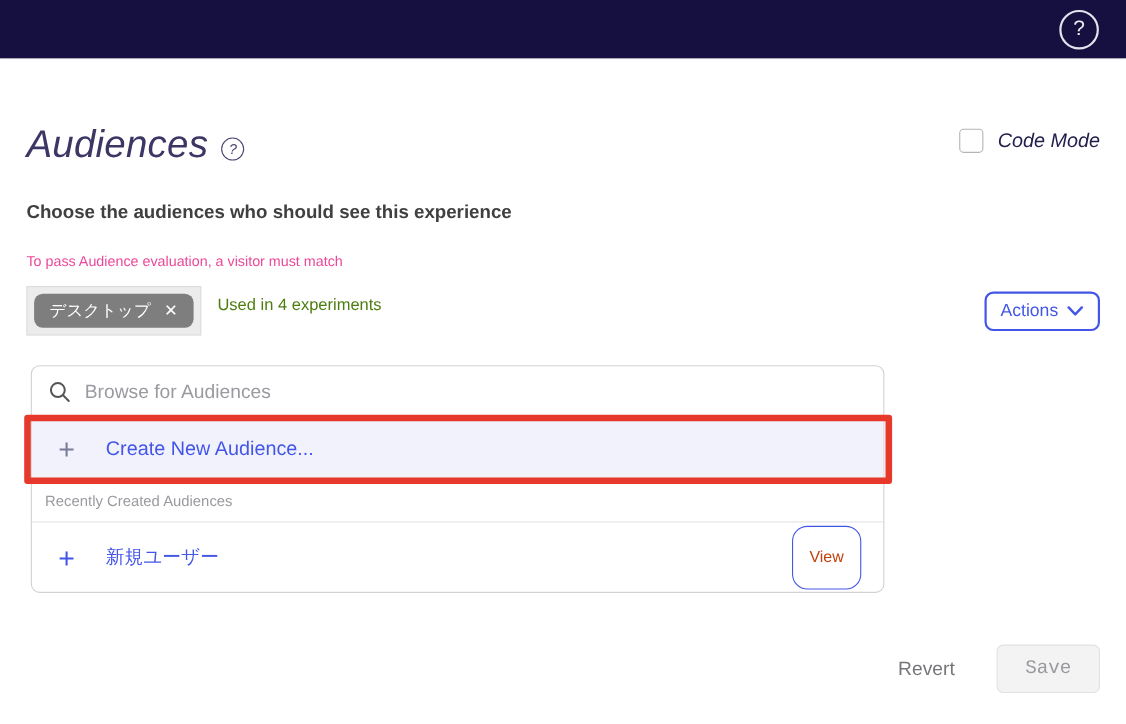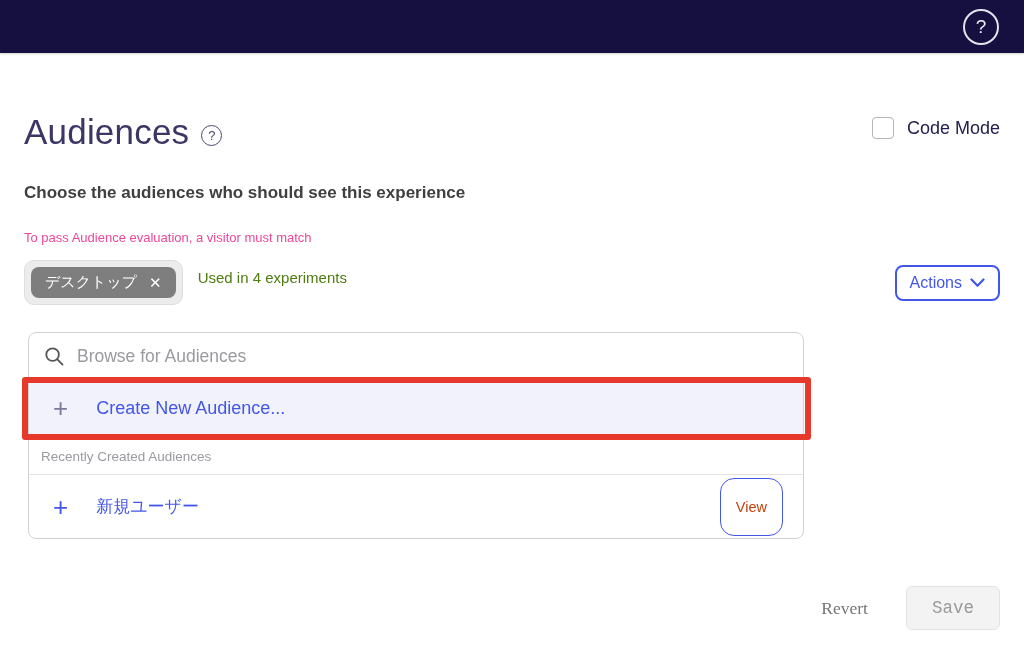--- a/index.html
+++ b/index.html
@@ -34,20 +34,21 @@
   }
 
   
   .content { padding: 0 24px; position: relative; }
 
   .title-row {
     margin-top: 59px;
     display: flex;
     align-items: flex-start;
     justify-content: space-between;
+    font-style: italic;
   }
   .title-left { display: flex; align-items: center; gap: 12px; }
   .page-title {
     font-size: 35px;
     font-weight: 300;
     color: #3b3664;
     letter-spacing: 0.2px;
   }
   .title-help {
     width: 21px; height: 21px;
@@ -87,21 +88,21 @@
 
   
   .tag-row {
     margin-top: 15px;
     display: flex;
     align-items: center;
   }
   .tag-wrapper {
     background: #ececec;
     border: 1px solid #dedede;
-    border-radius: 10px;
+    border-radius: 0;
     padding: 6px;
     display: inline-flex;
   }
   .tag-pill {
     background: #7e7e7e;
     border-radius: 8px;
     color: #ffffff;
     font-size: 15px;
     padding: 6px 14px;
     display: inline-flex;
@@ -219,21 +220,21 @@
     display: flex;
     align-items: center;
     justify-content: flex-end;
     gap: 38px;
   }
   .revert-link {
     font-size: 17.5px;
     color: #76767a;
     cursor: pointer;
     background: none; border: none;
-    font-family: Liberation Serif, serif;
+    font-family: Liberation Sans, sans-serif;
   }
   .save-btn {
     background: #f3f3f3;
     border: 1px solid #e2e2e2;
     border-radius: 6px;
     color: #9a9a9e;
     font-size: 17.5px;
     padding: 11px 25px;
     cursor: pointer;
     font-family: Liberation Mono, monospace;

